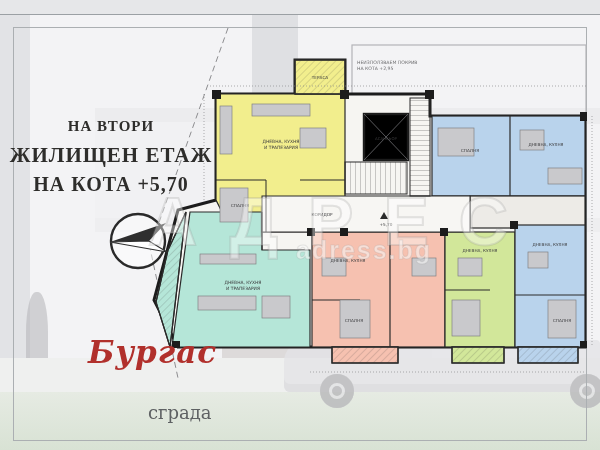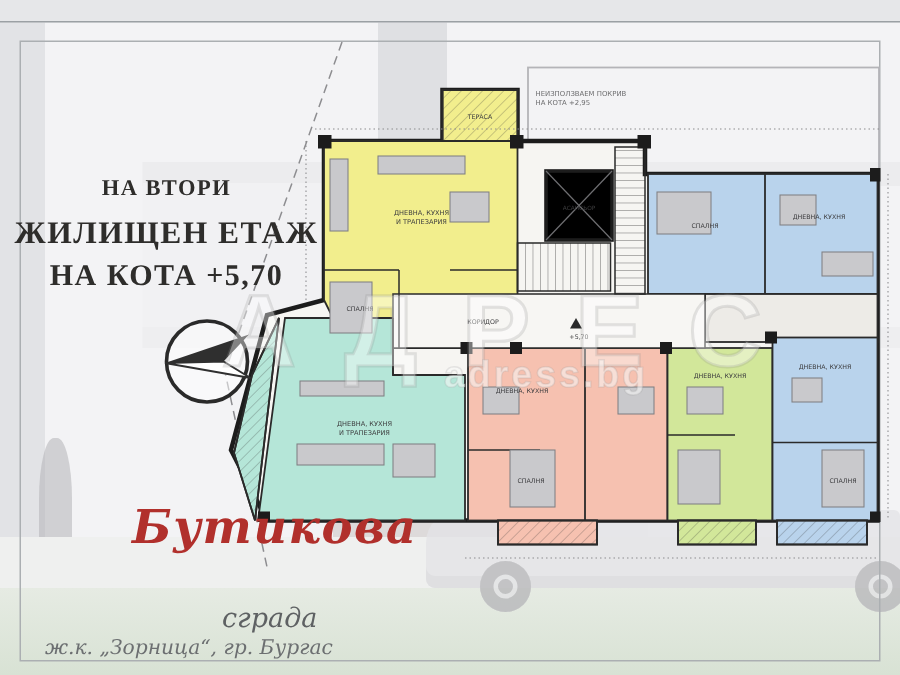--- a/index.html
+++ b/index.html
@@ -43,21 +43,21 @@
     -webkit-text-stroke:2px rgba(140,140,140,.22);
     font-size:68px;font-weight:bold;letter-spacing:30px;font-family:"Liberation Sans",sans-serif;
     pointer-events:none;}
   .wm-domain{left:296px;top:236px;font-size:25px;letter-spacing:2px;color:rgba(248,248,248,.55);
     -webkit-text-stroke:1px rgba(150,150,150,.20);font-weight:bold;pointer-events:none;}
   
   .proj-name{left:88px;top:334px;font-family:"DejaVu Serif",serif;font-style:italic;font-weight:bold;
     font-size:31px;color:#b1302c;letter-spacing:1px;}
   .proj-type1{left:58px;top:380px;font-family:"DejaVu Serif",serif;font-style:italic;
     font-size:18px;color:#5e6163;}
-  .proj-type2{left:148px;top:402px;font-family:"DejaVu Serif",serif;font-style:italic;
+  .proj-type2{left:148px;top:402px;font-family:"DejaVu Serif",serif;
     font-size:18px;color:#5e6163;}
   .proj-loc{left:30px;top:424px;font-family:"DejaVu Serif",serif;font-style:italic;
     font-size:13.5px;color:#6c6f71;}
 </style>
 </head>
 <body>
 
 <div class="canvas">
 
   <div class="abs bg-band-top"></div>
@@ -227,17 +227,16 @@
 
   <div class="abs wm">АДРЕС</div>
   <div class="abs wm-domain">adress.bg</div>
 
   <div class="abs title">
     <div class="t2">НА ВТОРИ</div>
     <div class="t3">ЖИЛИЩЕН ЕТАЖ</div>
     <div class="t4">НА КОТА +5,70</div>
   </div>
 
-  <div class="abs proj-name">Бутикова</div>
+  <div class="abs proj-name">Бургас</div>
   <div class="abs proj-type2">сграда</div>
-  <div class="abs proj-loc">ж.к. „Зорница“, гр. Бургас</div>
 
 </div>
 
 </body></html>

